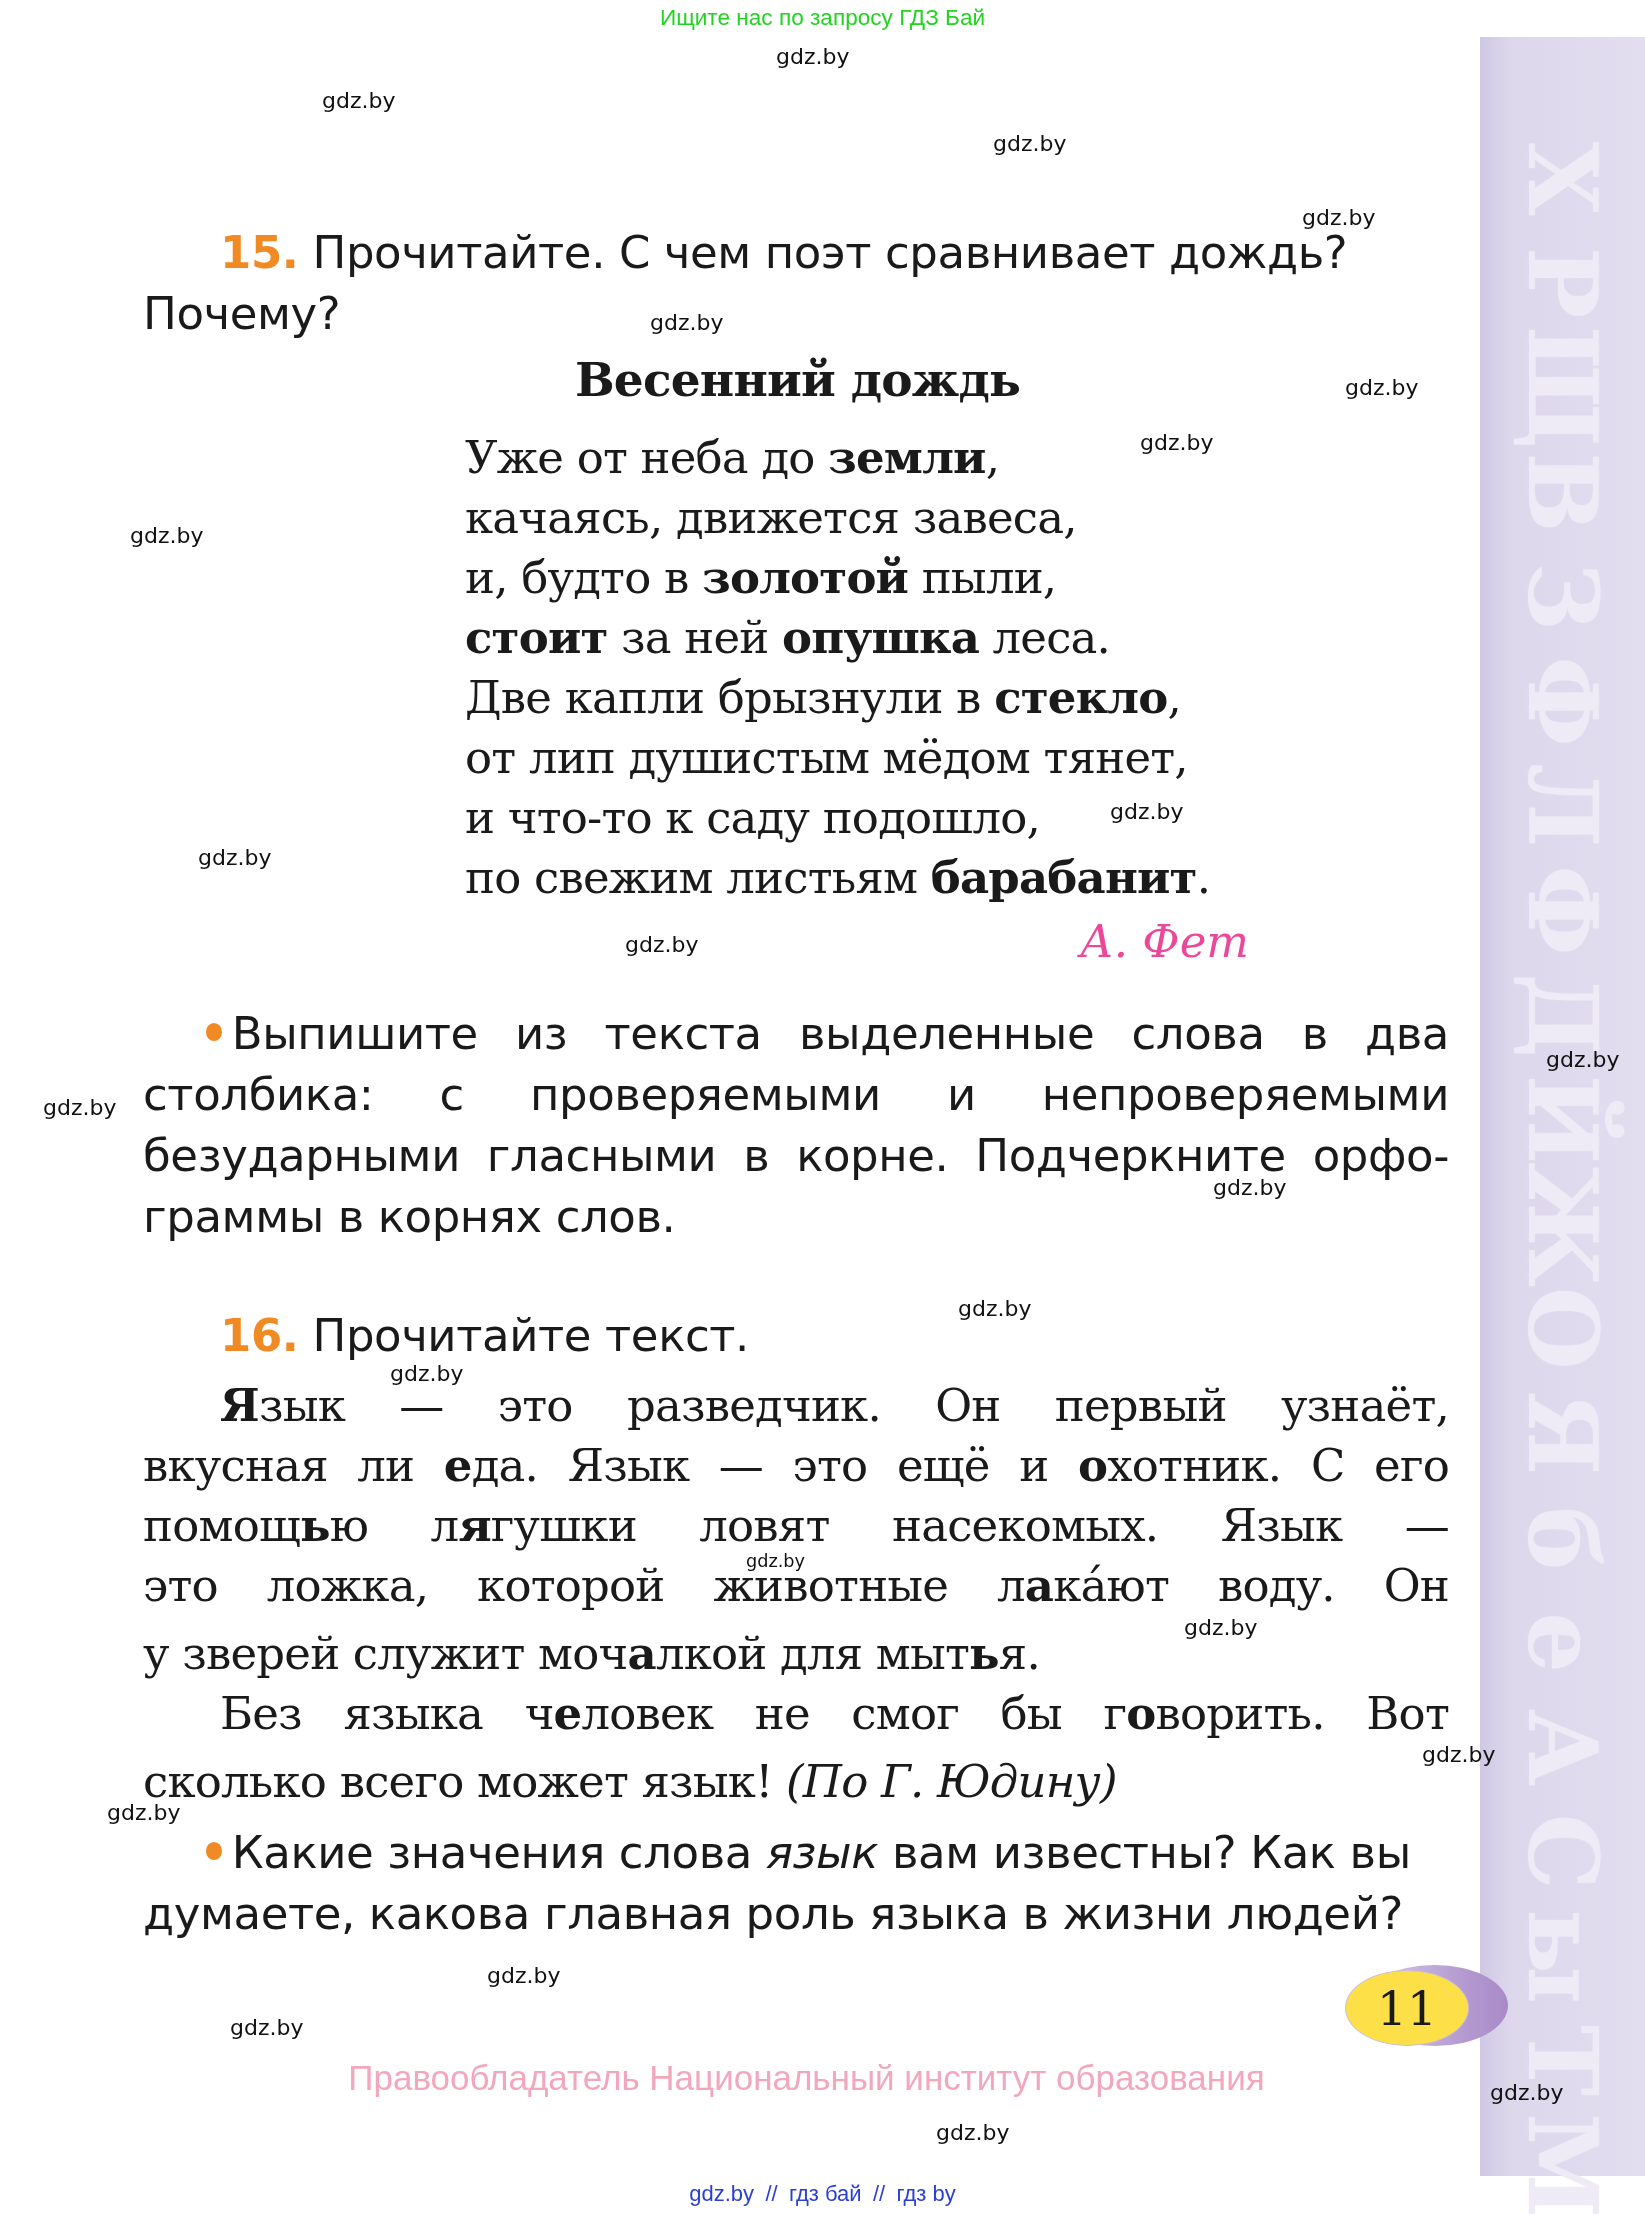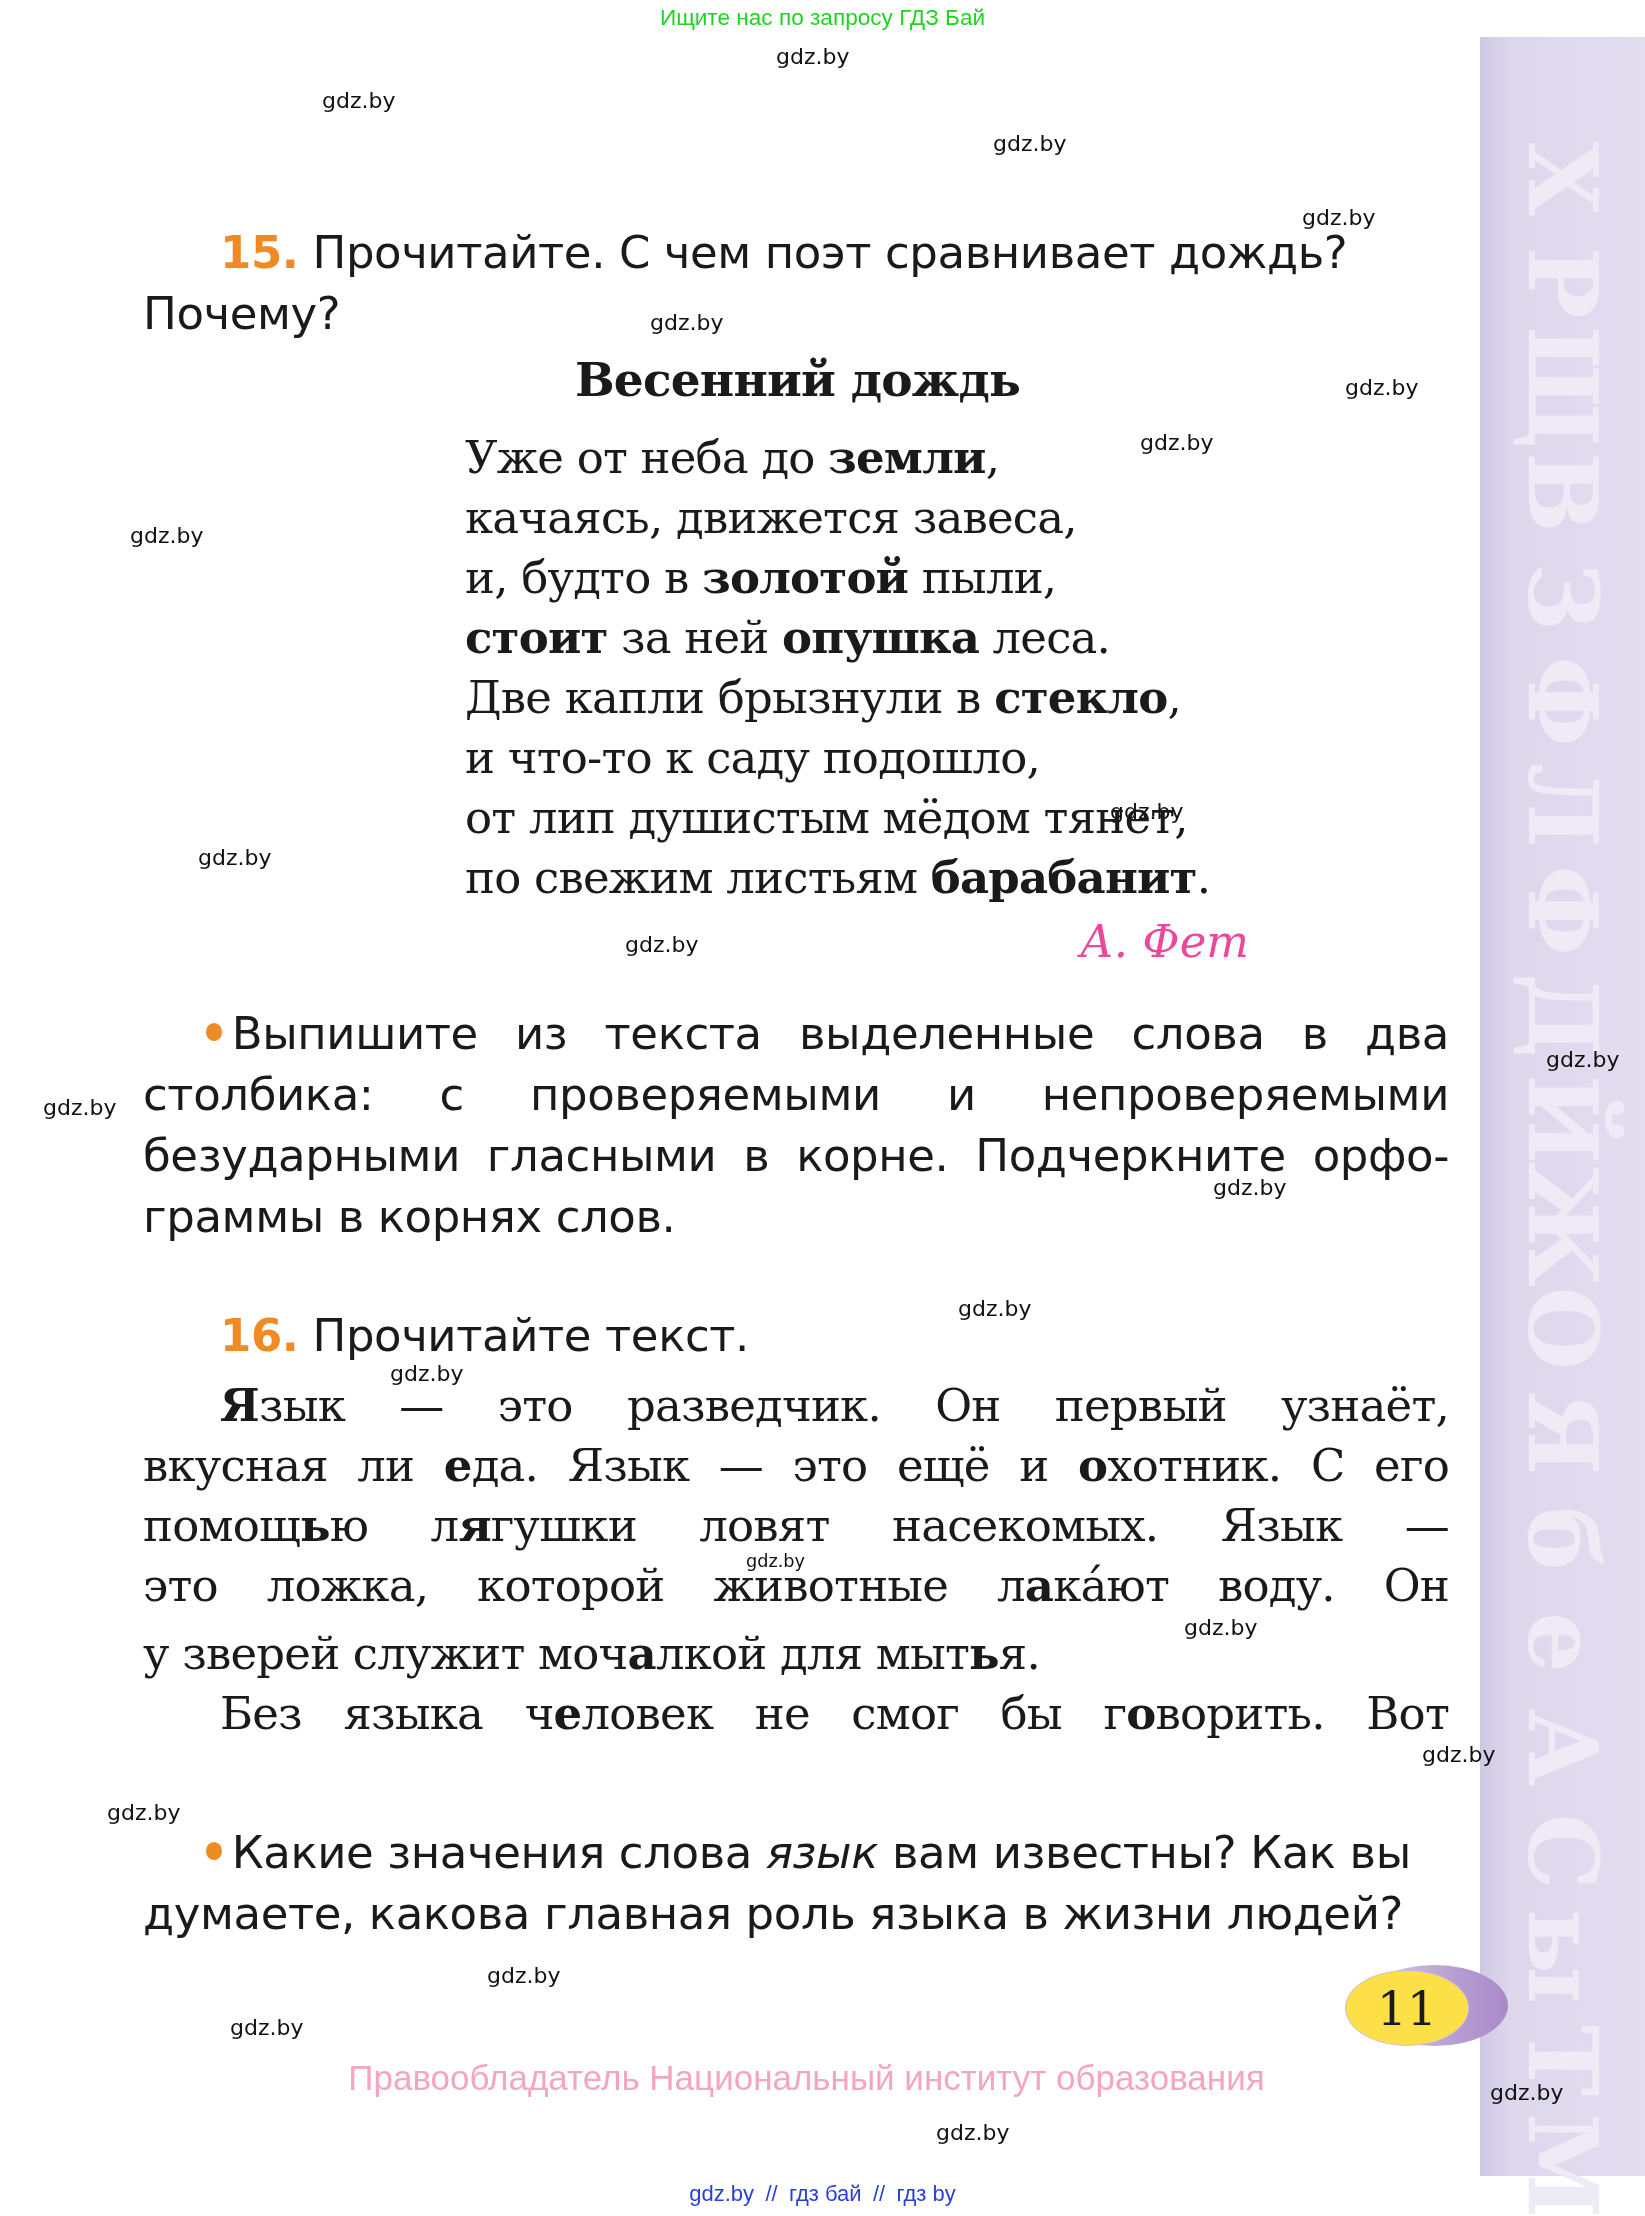--- a/index.html
+++ b/index.html
@@ -152,22 +152,22 @@
   <span>Почему?</span>
 </div>
 
 <div class="poem-title">Весенний дождь</div>
 <div class="poem" id="poem">
     <span class="line"><span>Уже от неба до </span><b>земли</b><span>,</span></span>
     <span class="line"><span>качаясь, движется завеса,</span></span>
     <span class="line"><span>и, будто в </span><b>золотой</b><span> пыли,</span></span>
     <span class="line"><b>стоит</b><span> за ней </span><b>опушка</b><span> леса.</span></span>
     <span class="line"><span>Две капли брызнули в </span><b>стекло</b><span>,</span></span>
+    <span class="line"><span>от лип душистым мёдом тянет,</span></span>
     <span class="line"><span>и что-то к саду подошло,</span></span>
-    <span class="line"><span>от лип душистым мёдом тянет,</span></span>
     <span class="line"><span>по свежим листьям </span><b>барабанит</b><span>.</span></span>
   </div>
 <div class="author">А. Фет</div>
 
 <div class="task" style="top:1003px;">
   <span class="indent" style="width:63px;"></span><span class="bullet"></span><span>Выпишите из текста выделенные слова в два</span>
   <span>столбика: с проверяемыми и непроверяемыми</span>
   <span>безударными гласными в корне. Подчеркните орфо-</span>
   <span>граммы в корнях слов.</span>
 </div>
@@ -177,20 +177,21 @@
   <span>Прочитайте текст.</span>
 </div>
 
 <div class="prose" id="prose">
     <span class="pline" style="text-indent: 77px;"><b>Я</b><span>зык — это разведчик. Он первый узнаёт,</span></span>
     <span class="pline"><span>вкусная ли </span><b>е</b><span>да. Язык — это ещё и </span><b>о</b><span>хотник. С его</span></span>
     <span class="pline"><span>помощ</span><b>ь</b><span>ю л</span><b>я</b><span>гушки ловят насекомых. Язык —</span></span>
     <span class="pline"><span>это ложка, которой животные л</span><b>а</b><span>ка́ют воду. Он</span></span>
     <span class="pline last"><span>у зверей служит моч</span><b>а</b><span>лкой для мыт</span><b>ь</b><span>я.</span></span>
     <span class="pline" style="text-indent: 77px;"><span>Без языка ч</span><b>е</b><span>ловек не смог бы г</span><b>о</b><span>ворить. Вот</span></span>
+    <span class="pline last"><span>сколько всего может язык! </span><i>(По Г. Юдину)</i></span>
   </div>
 
 <div class="task" style="top:1822px;">
   <span class="indent" style="width:63px;"></span><span class="bullet"></span><span>Какие значения слова </span><i>язык</i><span> вам известны? Как вы</span><br>
   <span>думаете, какова главная роль языка в жизни людей?</span>
 </div>
 
 <div class="page-badge-shadow"></div>
 <div class="page-badge">11</div>
 

